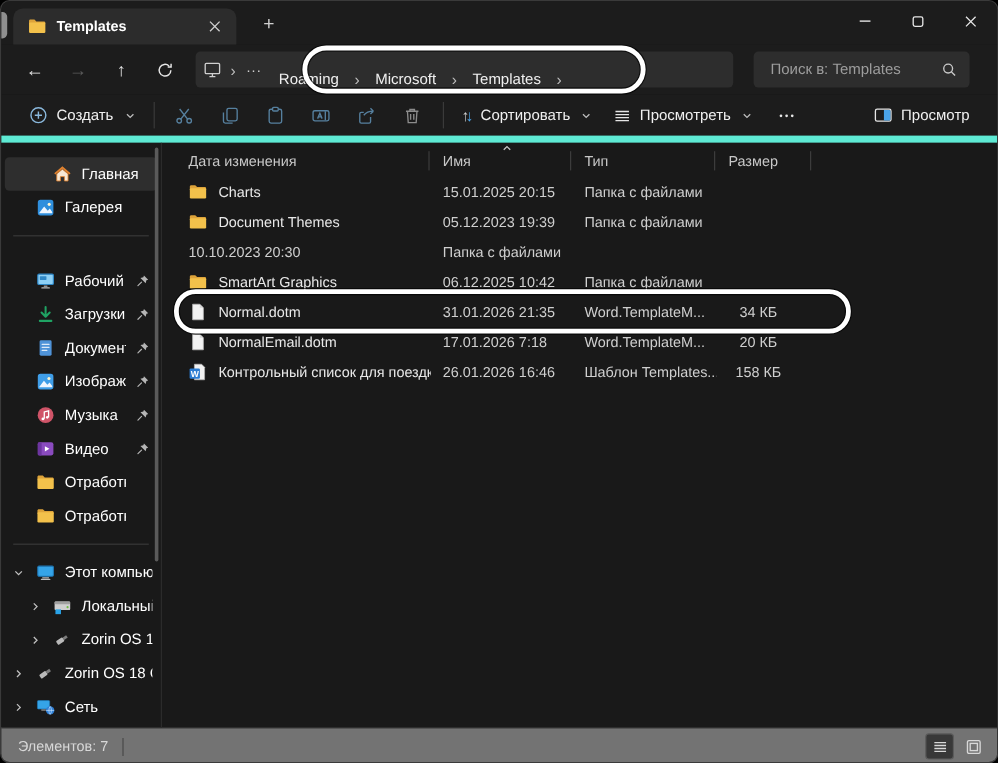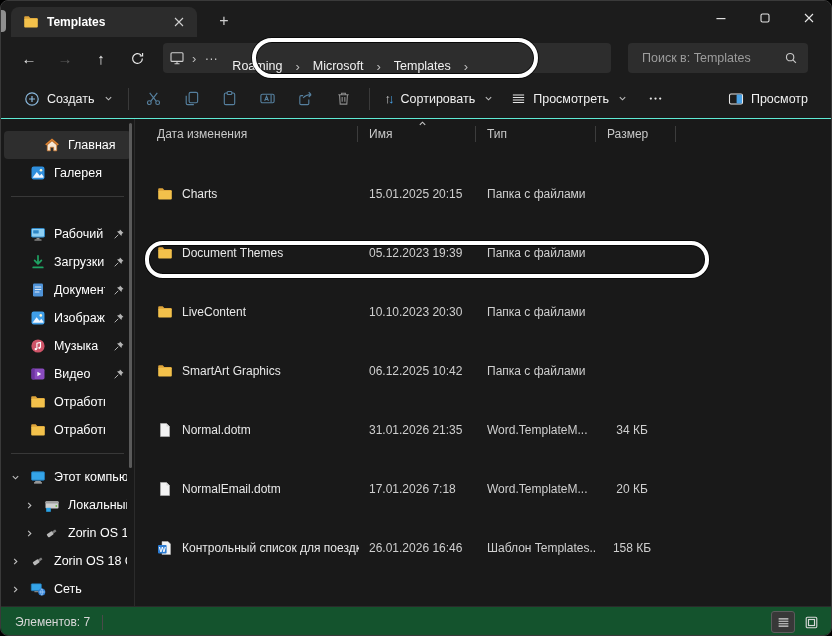--- a/index.html
+++ b/index.html
@@ -25,21 +25,21 @@
     display:flex;align-items:center;padding:0 6px;font-size:12.5px;}
   .addr-chev{color:#bdbdbd;font-size:13px;padding:0 7px;}
   .addr-dots{color:#cfcfcf;letter-spacing:1px;font-size:12px;padding:0 6px 4px 2px;}
   .crumbs{display:flex;align-items:flex-start;margin-top:16px;}
   .crumb{padding:4px 8px;color:#f0f0f0;white-space:nowrap;}
   .crumb-sep{color:#bdbdbd;font-size:13px;padding:0 5px;}
   .searchbox{height:30px;width:180px;background:#2d2d2d;border-radius:4px;margin-left:13px;
     display:flex;align-items:center;padding:0 10px 0 14px;}
   .search-text{flex:1;font-size:12.5px;color:#9d9d9d;white-space:nowrap;overflow:hidden;}
   
-  .toolbar{height:40px;background:#1c1c1c;border-bottom:1px solid #5eead4;display:flex;align-items:center;padding:0 14px;}
+  .toolbar{height:40px;background:#1c1c1c;border-bottom:6px solid #5eead4;display:flex;align-items:center;padding:0 14px;}
   .tb-btn{display:flex;align-items:center;gap:7px;padding:6px 9px;border-radius:4px;font-size:12.5px;color:#f0f0f0;white-space:nowrap;}
   .tb-icon-btn{width:38px;height:30px;display:flex;align-items:center;justify-content:center;border-radius:4px;}
   .tb-sep{width:1px;height:22px;background:#3a3a3a;margin:0 6px;}
   .chev-small{display:inline-flex;color:#bdbdbd;margin-left:2px;}
   .sort-glyph{font-size:13px;letter-spacing:-3px;margin-right:2px;}
   .sort-up{color:#cfcfcf;}.sort-down{color:#4aa3e8;}
   .tb-spacer{flex:1;}
   
   .main{display:flex;height:487px;}
   .sidebar{width:134px;background:#191919;border-right:1px solid #2b2b2b;padding-top:12px;position:relative;overflow:hidden;}
@@ -56,27 +56,27 @@
   .tree-chev{width:14px;height:14px;display:flex;align-items:center;justify-content:center;color:#c0c0c0;flex:0 0 14px;}
   .chev-right svg{transform:rotate(-90deg);}
   .indent-1{padding-left:18px;}
   
   .content{flex:1;background:#191919;padding-top:2px;position:relative;}
   .list-header,.file-row{display:grid;grid-template-columns:212px 118px 120px 80px;align-items:center;}
   .list-header{height:26px;margin-left:12px;font-size:12px;color:#c8c8c8;}
   .hcell{position:relative;height:100%;display:flex;align-items:center;padding-left:10px;border-right:1px solid transparent;}
   .hcell:after{content:"";position:absolute;right:0;top:5px;height:16px;width:1px;background:#3c3c3c;}
   .hcell .sort-ind{position:absolute;left:50%;top:-2px;color:#c8c8c8;}
-  .file-row{height:25px;margin-left:12px;font-size:12px;color:#e8e8e8;border-radius:3px;margin-top:34px;}
+  .file-row{height:25px;margin-left:12px;font-size:12px;color:#e8e8e8;border-radius:3px;}
   .cell-name{display:flex;align-items:center;gap:9px;padding-left:10px;overflow:hidden;white-space:nowrap;}
   .row-icon{width:16px;height:16px;flex:0 0 16px;display:flex;}
   .cell{padding-left:10px;color:#cfcfcf;white-space:nowrap;overflow:hidden;}
   .cell-size{text-align:center;padding-right:10px;color:#cfcfcf;}
   
-  .statusbar{height:31px;background:#14532d;border-top:1px solid #2a2a2a;display:flex;align-items:center;
+  .statusbar{height:31px;background:#737373;border-top:1px solid #2a2a2a;display:flex;align-items:center;
     padding:0 8px 0 14px;font-size:12px;color:#d8d8d8;}
   .status-sep{width:1px;height:15px;background:#4a4a4a;margin-left:12px;}
   .view-toggle{display:flex;gap:4px;margin-left:auto;}
   .vt-btn{width:24px;height:22px;display:flex;align-items:center;justify-content:center;border-radius:3px;border:1px solid transparent;}
   .vt-btn.active{background:#383838;border-color:#5c5c5c;}
   
   .annot{position:absolute;border:4px solid #fff;border-radius:20px;pointer-events:none;
     box-shadow:0 0 0 1px rgba(0,0,0,.65), inset 0 0 0 1px rgba(0,0,0,.65);}
   .annot-breadcrumb{left:251px;top:37px;width:286px;height:40px;}
   .annot-row{left:144px;top:240px;width:564px;height:37px;border-radius:18px;}
@@ -544,29 +544,20 @@
                   <rect x="1.2" y="4.8" width="13.6" height="8.6" rx="1" fill="#f3c14b"></rect>
                 </svg>
               </span>
               <span>Document Themes</span>
             </div>
             <div class="cell">05.12.2023 19:39</div>
             <div class="cell">Папка с файлами</div>
             <div class="cell-size"></div>
           </div>
           <div class="file-row">
-            <div class="cell-name">
-              <span class="row-icon">
-                <svg width="16" height="16" viewBox="0 0 16 16">
-                  <path d="M1.2 3.4c0-.6.5-1.1 1.1-1.1h3.4l1.6 1.6h6.4c.6 0 1.1.5 1.1 1.1v.8H1.2z" fill="#dda33a"></path>
-                  <rect x="1.2" y="4.8" width="13.6" height="8.6" rx="1" fill="#f3c14b"></rect>
-                </svg>
-              </span>
-              <span>LiveContent</span>
-            </div>
             <div class="cell">10.10.2023 20:30</div>
             <div class="cell">Папка с файлами</div>
             <div class="cell-size"></div>
           </div>
           <div class="file-row">
             <div class="cell-name">
               <span class="row-icon">
                 <svg width="16" height="16" viewBox="0 0 16 16">
                   <path d="M1.2 3.4c0-.6.5-1.1 1.1-1.1h3.4l1.6 1.6h6.4c.6 0 1.1.5 1.1 1.1v.8H1.2z" fill="#dda33a"></path>
                   <rect x="1.2" y="4.8" width="13.6" height="8.6" rx="1" fill="#f3c14b"></rect>

